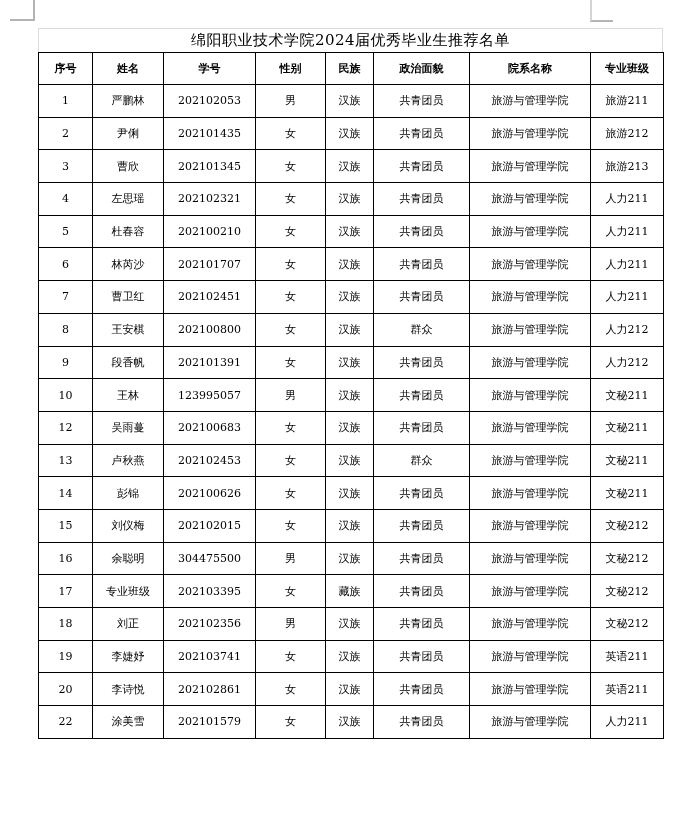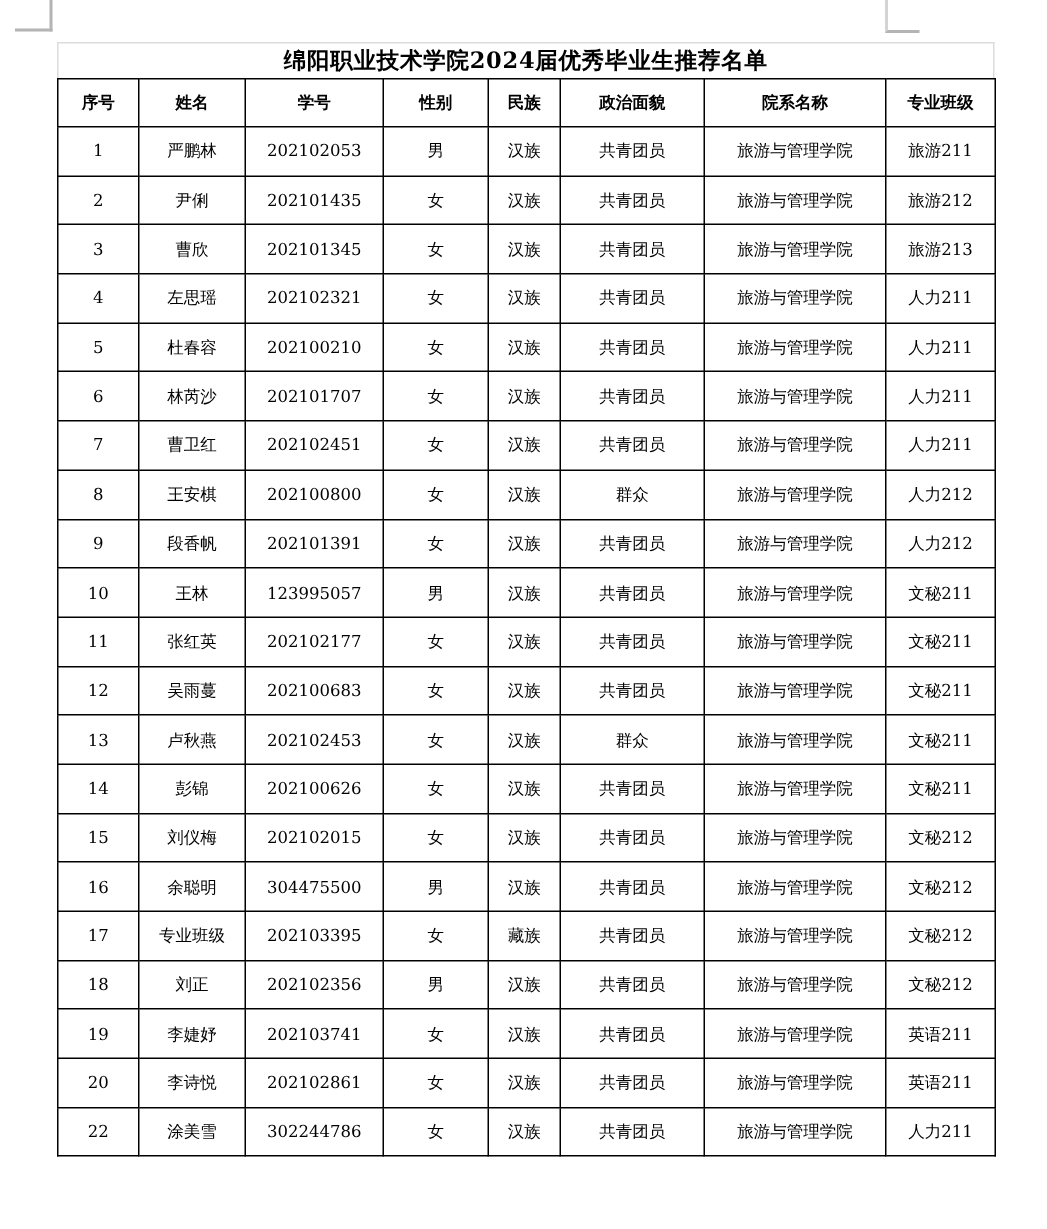--- a/index.html
+++ b/index.html
@@ -16,21 +16,21 @@
   .crop-tl { left: 10px; top: 0; width: 25px; height: 21px;
              border-right: 2px solid #b4b4b4; border-bottom: 2px solid #b4b4b4; }
   .crop-tr { left: 590px; top: 0; width: 23px; height: 22px;
              border-left: 2px solid #d4d4d4; border-bottom: 2px solid #b4b4b4; }
 
   .doc { position: absolute; left: 38px; top: 28px; width: 625px; }
 
   .doc-title {
     height: 24px; line-height: 23px;
     text-align: center;
-    font-weight: bold; font-size: 15px; letter-spacing: 0.5px;
+    font-weight: normal; font-size: 15px; letter-spacing: 0.5px;
     border: 1px solid #dcdcdc; border-bottom: none;
     white-space: nowrap; overflow: hidden;
   }
 
   table.roster {
     width: 625px;
     border-collapse: collapse;
     table-layout: fixed;
     padding-left: 16px;
   }
@@ -179,30 +179,20 @@
           <td>10</td>
           <td>王林</td>
           <td>123995057</td>
           <td>男</td>
           <td>汉族</td>
           <td>共青团员</td>
           <td>旅游与管理学院</td>
           <td>文秘211</td>
         </tr>
         <tr>
-          <td>11</td>
-          <td>张红英</td>
-          <td>202102177</td>
-          <td>女</td>
-          <td>汉族</td>
-          <td>共青团员</td>
-          <td>旅游与管理学院</td>
-          <td>文秘211</td>
-        </tr>
-        <tr>
           <td>12</td>
           <td>吴雨蔓</td>
           <td>202100683</td>
           <td>女</td>
           <td>汉族</td>
           <td>共青团员</td>
           <td>旅游与管理学院</td>
           <td>文秘211</td>
         </tr>
         <tr>
@@ -281,21 +271,21 @@
           <td>202102861</td>
           <td>女</td>
           <td>汉族</td>
           <td>共青团员</td>
           <td>旅游与管理学院</td>
           <td>英语211</td>
         </tr>
         <tr>
           <td>22</td>
           <td>涂美雪</td>
-          <td>302244786</td>
+          <td>202101579</td>
           <td>女</td>
           <td>汉族</td>
           <td>共青团员</td>
           <td>旅游与管理学院</td>
           <td>人力211</td>
         </tr>
       </tbody>
   </table>
 </div>
 

